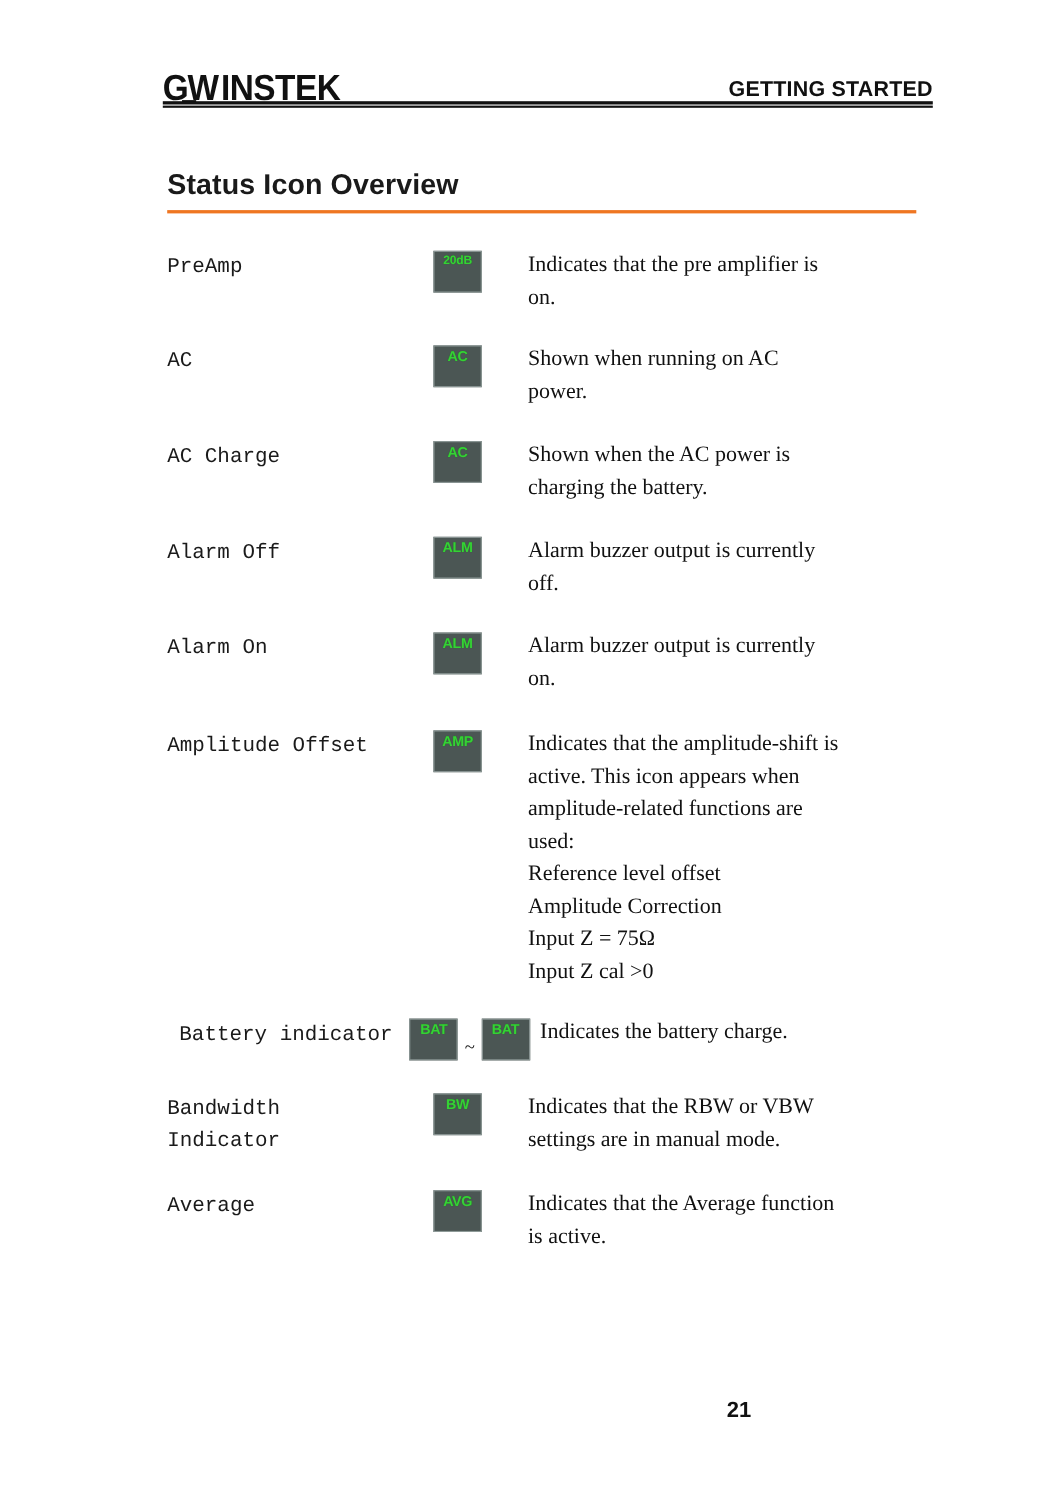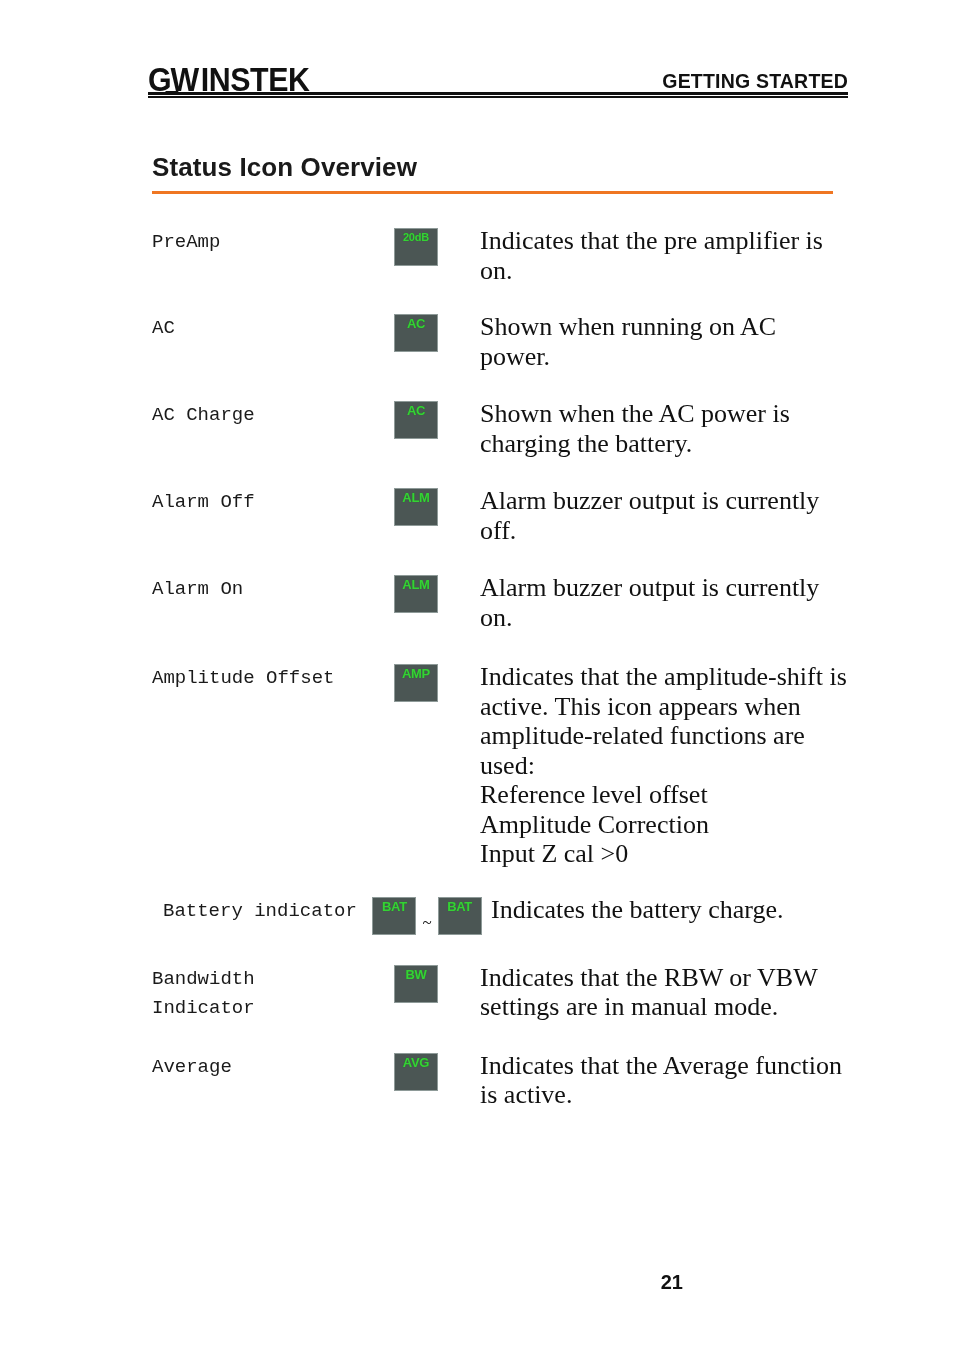--- a/index.html
+++ b/index.html
@@ -131,21 +131,21 @@
     width: 128px;
     flex: 0 0 128px;
     display: flex;
     align-items: center;
     justify-content: center;
     padding-top: 2px;
   }
   .col-desc {
     flex: 1 1 auto;
     font-family: "Liberation Serif", serif;
-    font-size: 26px;
+    font-size: 20px;
     line-height: 29.5px;
     color: #111111;
   }
   .desc-line { display: block; white-space: pre; }
 
   
   .icon-box {
     width: 44px;
     height: 38px;
     background: #4b5654;
@@ -499,20 +499,21 @@
           </div>
         </div>
       </div>
       <div class="col-desc">
         <span class="desc-line">Indicates that the amplitude-shift is</span>
         <span class="desc-line">active. This icon appears when</span>
         <span class="desc-line">amplitude-related functions are</span>
         <span class="desc-line">used:</span>
         <span class="desc-line">Reference level offset</span>
         <span class="desc-line">Amplitude Correction</span>
+        <span class="desc-line">Input Z = 75Ω</span>
         <span class="desc-line">Input Z cal &gt;0</span>
       </div>
     </div>
 
     <div class="row" style="margin-bottom:28px;margin-left:11px;">
       <div class="col-label">Battery indicator</div>
       <div class="col-icon icon-pair">
         <div class="icon-box">
           <div class="icon-cap">BAT</div>
           <div class="bat-art">

